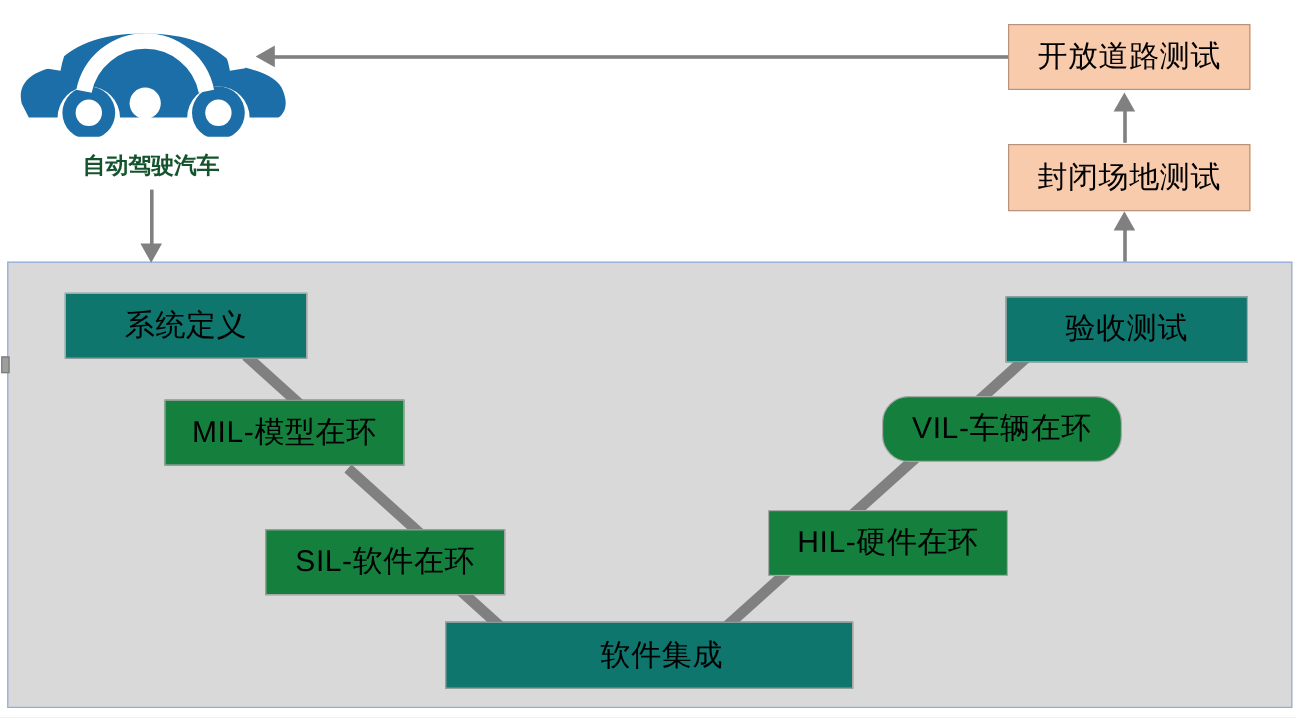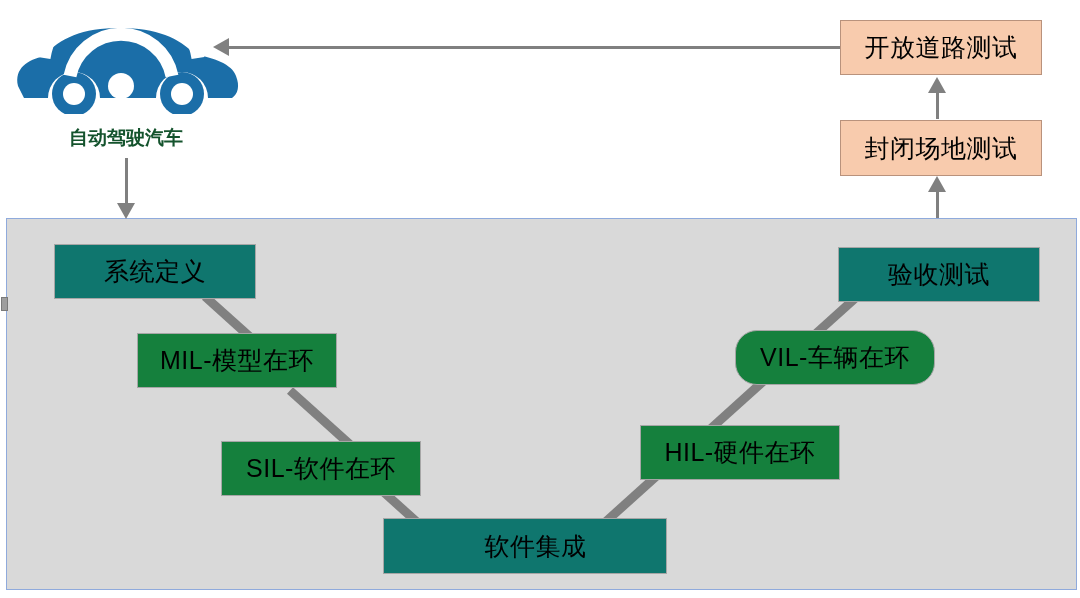--- a/index.html
+++ b/index.html
@@ -147,21 +147,21 @@
   </div>
 
   <div class="node blue" style="left:137px;top:333px;width:200px;height:55px;">
     <span>MIL-模型在环</span>
   </div>
 
   <div class="node blue" style="left:221px;top:429px;width:200px;height:55px;margin-top:12px;">
     <span>SIL-软件在环</span>
   </div>
 
-  <div class="node white" style="left:383px;top:518px;width:284px;height:56px;padding-left:21px;">
+  <div class="node white" style="left:371px;top:518px;width:340px;height:56px;padding-left:21px;">
     <span>软件集成</span>
   </div>
 
   <div class="node blue" style="left:640px;top:425px;width:200px;height:55px;justify-content:center;">
     <span>HIL-硬件在环</span>
   </div>
 
   <div class="node blue" style="left:735px;top:330px;width:200px;height:55px;border-radius:22px;">
     <span>VIL-车辆在环</span>
   </div>

